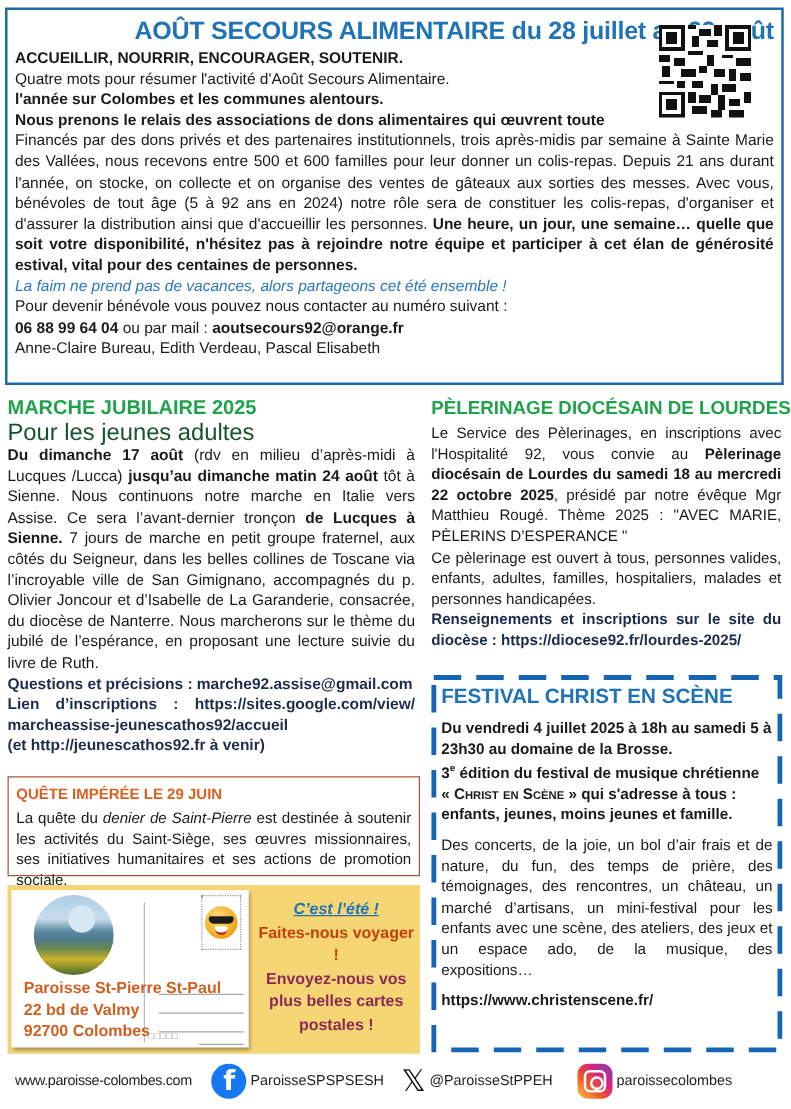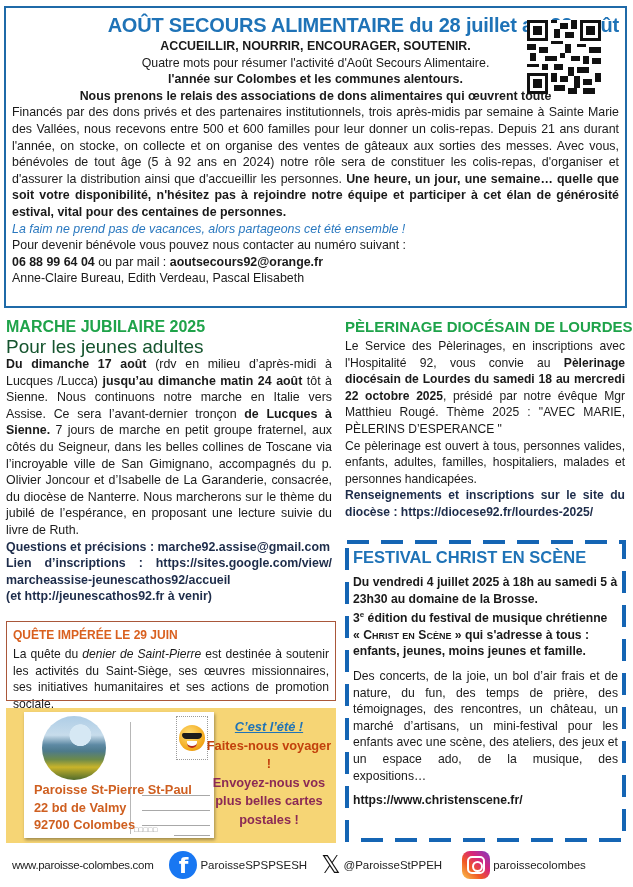--- a/index.html
+++ b/index.html
@@ -10,21 +10,21 @@
   .i { font-style: italic; }
 
   
   #top-box {
     position: absolute; left: 4px; top: 6px; width: 623px; height: 302px;
     border: 2px solid #1f6aa8; padding: 4px 6px 0 6px;
     font-size: 12.4px; line-height: 16.6px;
   }
   #top-title { color: #1f73b7; font-size: 20px; font-weight: bold; line-height: 26px; letter-spacing: -0.2px; text-align: right; }
   #qr { position: absolute; right: 24px; top: 12px; width: 74px; height: 74px; }
-  .tb-line { white-space: nowrap; text-align: center; }
+  .tb-line { white-space: nowrap; }
   .just { text-align: justify; }
   .blue-italic { color: #2a78bf; font-style: italic; }
 
   
   #marche {
     position: absolute; left: 6px; top: 316px; width: 326px;
     font-size: 12.4px; line-height: 16.6px;
   }
   .green-title { color: #1fa34a; font-weight: bold; font-size: 16px; line-height: 22px; }
   .green-sub { color: #14532d; font-weight: normal; font-size: 19px; line-height: 18px; }
@@ -35,21 +35,21 @@
     border: 1.5px solid #a9573a; padding: 2px 6px;
     font-size: 12.1px; line-height: 16.6px;
   }
   #quete-title { color: #d9601f; font-weight: bold; font-size: 12px; line-height: 22px; }
 
   #postcard-area {
     position: absolute; left: 6px; top: 708px; width: 330px; height: 135px;
     background: #f6d575;
   }
   #postcard {
-    position: absolute; left: 18px; top: 4px; width: 190px; height: 126px;
+    position: absolute; left: 3px; top: 4px; width: 190px; height: 126px;
     background: #ffffff; box-shadow: 1px 2px 3px rgba(0,0,0,0.35);
   }
   #photo {
     position: absolute; left: 18px; top: 4px; width: 64px; height: 64px; border-radius: 50%;
     background: radial-gradient(circle at 60% 30%, #d6e8f4 0 18%, transparent 19%),
                 linear-gradient(180deg, #aecde6 0%, #c7dceb 30%, #5e8aa4 45%, #4d7a8b 55%, #6c8a4a 68%, #c9b42a 80%, #4f6b2d 100%);
   }
   #pc-divider { position: absolute; left: 106px; top: 10px; width: 1px; height: 112px; background: #b7b7b7; }
   #stamp {
     position: absolute; left: 152px; top: 4px; width: 32px; height: 44px;

